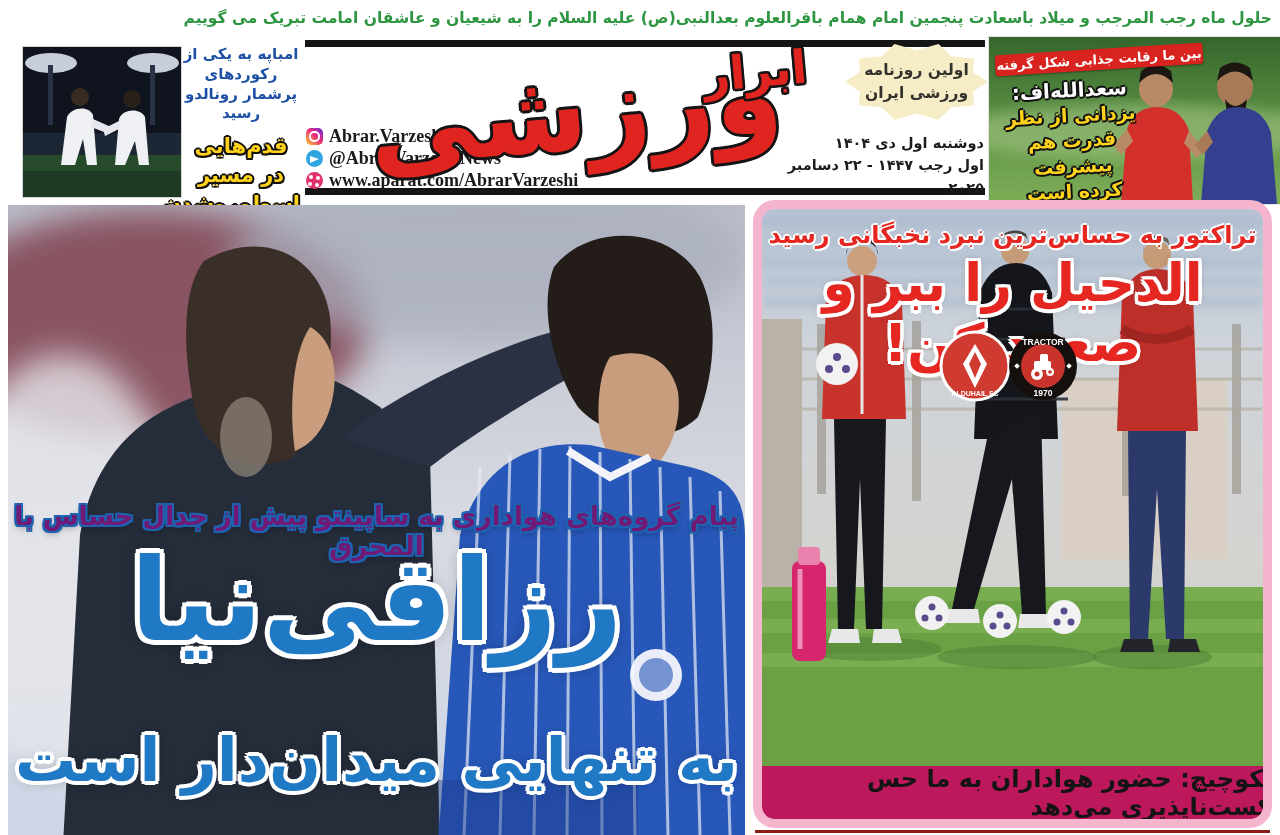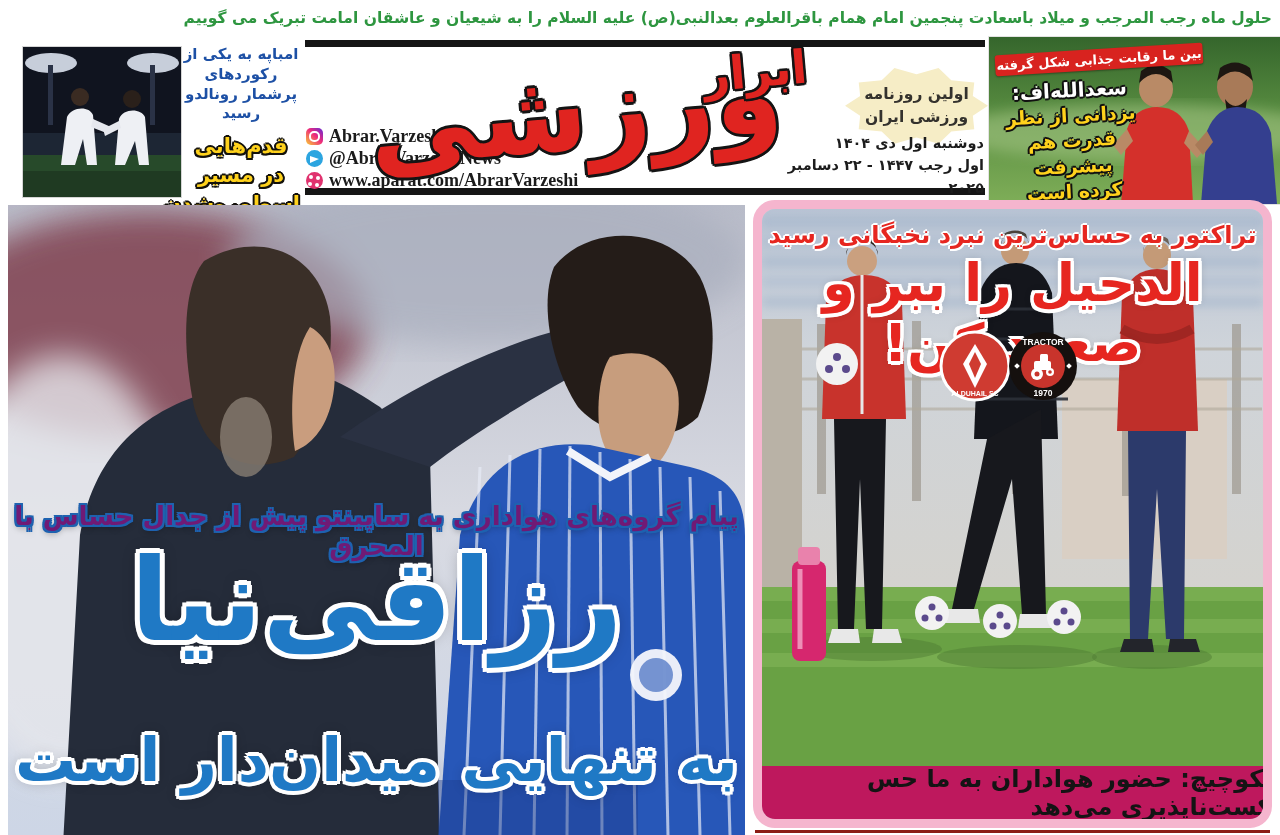--- a/index.html
+++ b/index.html
@@ -39,21 +39,21 @@
   .sicon.aparat::after{content:"";position:absolute;left:3px;top:3px;width:4px;height:4px;border-radius:50%;
                        background:#fff;box-shadow:7px 1px 0 #fff,-1px 7px 0 #fff,6px 8px 0 #fff;}
   .logo-main{position:absolute;left:110px;top:10px;width:370px;text-align:center;direction:rtl;
              font-size:110px;line-height:1.15;font-weight:900;color:#e02420;transform:rotate(-5deg);
              text-shadow:3px 0 0 #141414,-3px 0 0 #141414,0 3px 0 #141414,0 -3px 0 #141414,
                          2px 2px 0 #141414,-2px 2px 0 #141414,2px -2px 0 #141414,-2px -2px 0 #141414;}
   .logo-top{position:absolute;left:388px;top:8px;width:130px;text-align:center;direction:rtl;
             font-size:46px;font-weight:900;color:#e02420;transform:rotate(-5deg);
             text-shadow:2.5px 0 0 #141414,-2.5px 0 0 #141414,0 2.5px 0 #141414,0 -2.5px 0 #141414,
                         2px 2px 0 #141414,-2px 2px 0 #141414,2px -2px 0 #141414,-2px -2px 0 #141414;}
-  .starburst{position:absolute;left:541px;top:28px;width:147px;height:84px;}
+  .starburst{position:absolute;left:541px;top:4px;width:147px;height:84px;}
   .starburst svg{position:absolute;inset:0;}
   .starburst .btxt{position:absolute;inset:0;display:flex;flex-direction:column;align-items:center;
                    justify-content:center;direction:rtl;color:#34322d;font-weight:bold;font-size:15.5px;line-height:1.5;}
   .dates{position:absolute;right:4px;top:96px;width:230px;direction:rtl;text-align:right;
          color:#1c1c1c;font-size:14.5px;font-weight:600;line-height:1.55;}
   
   .promo-right{position:absolute;top:36px;left:988px;width:292px;height:167px;overflow:hidden;border:1px solid #e3e3e3;}
   .promo-right svg{position:absolute;inset:0;}
   .ribbon{position:absolute;left:6px;top:12px;width:208px;height:21px;background:#d8231f;border-radius:3px;
           transform:rotate(-3.5deg);display:flex;align-items:center;justify-content:center;direction:rtl;

